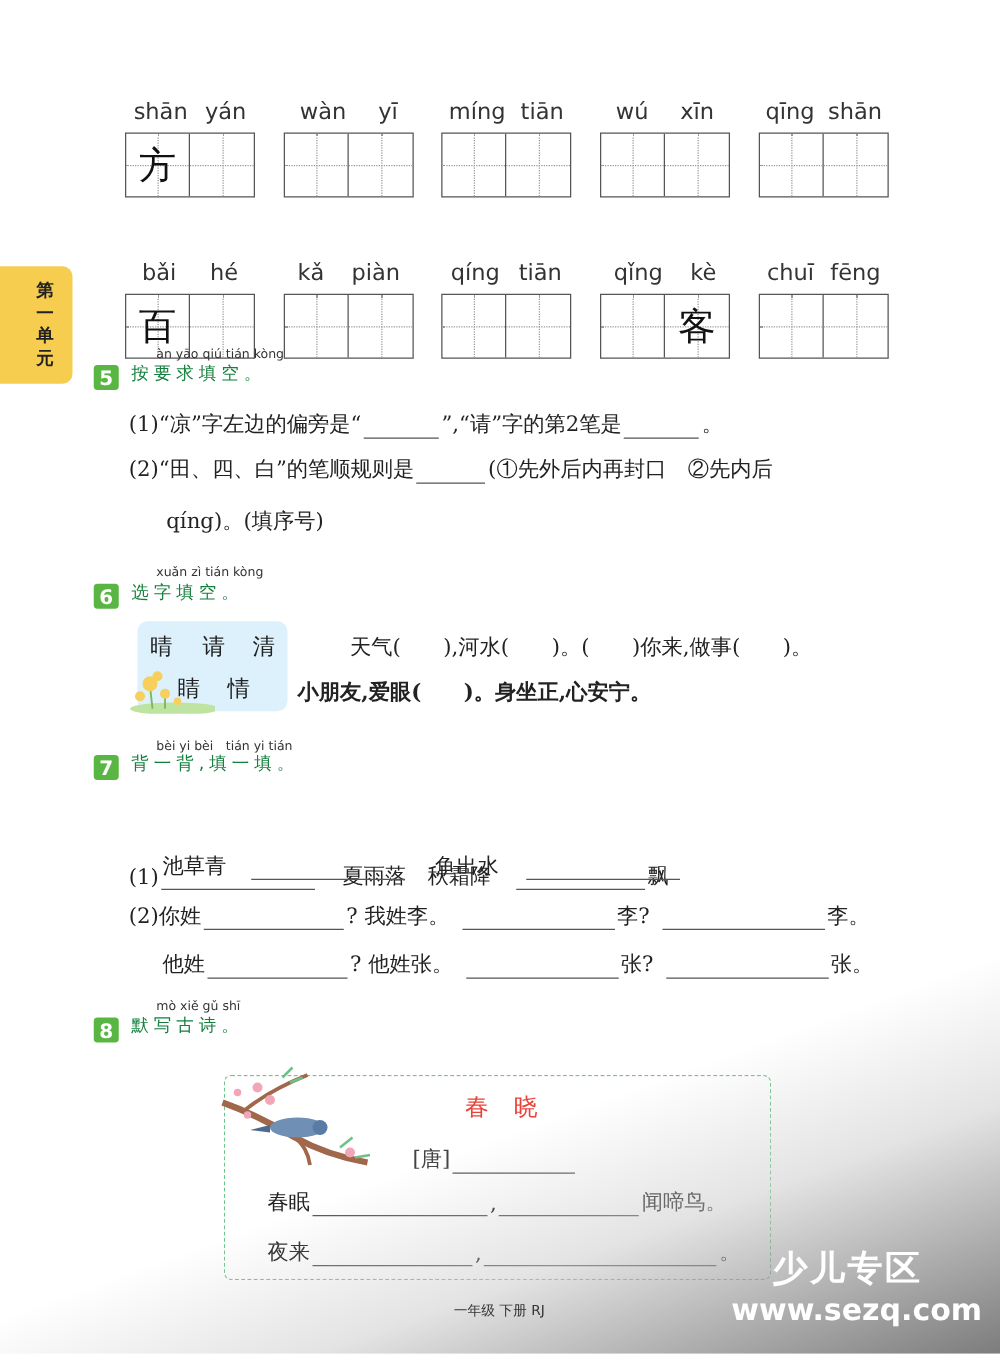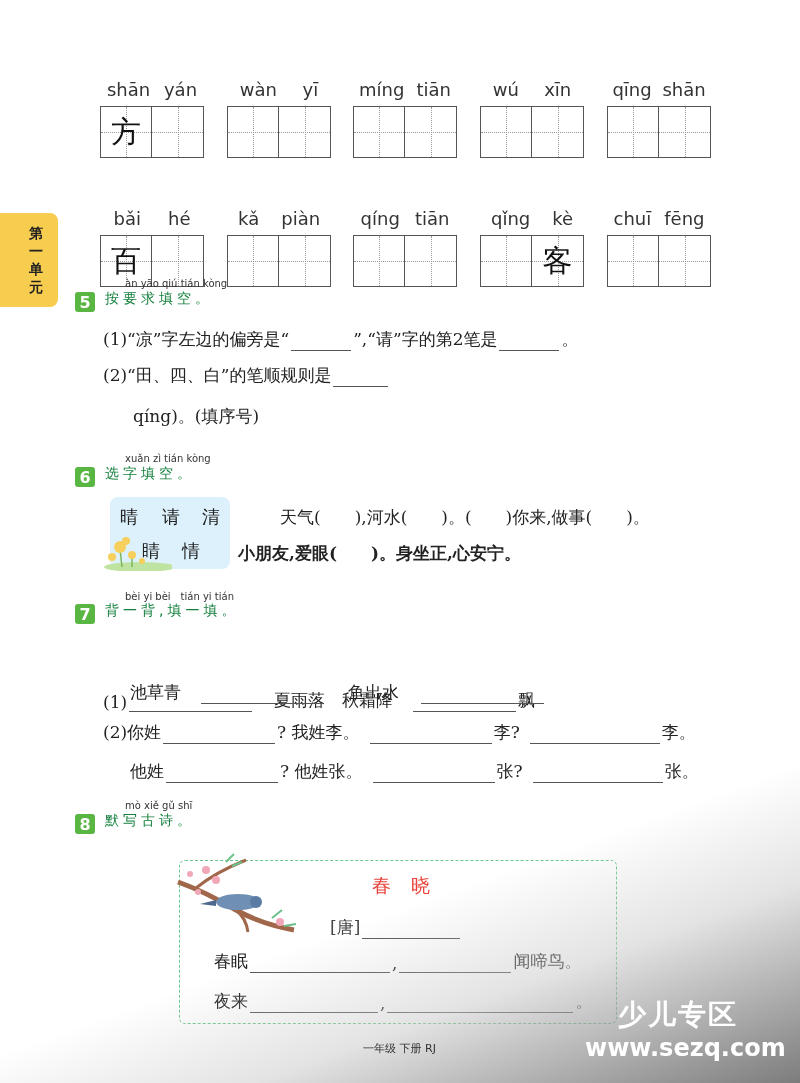--- a/index.html
+++ b/index.html
@@ -283,20 +283,21 @@
 <div class="line" style="left:103px; top:328px;">
   <span>(1)“凉”字左边的偏旁是“</span>
   <span class="blank" style="width:60px;"></span>
   <span>”,“请”字的第2笔是</span>
   <span class="blank" style="width:60px;"></span>
   <span>。</span>
 </div>
 <div class="line" style="left:103px; top:364px;">
   <span>(2)“田、四、白”的笔顺规则是</span>
   <span class="blank" style="width:55px;"></span>
+  <span>(①先外后内再封口　②先内后</span>
 </div>
 <div class="line" style="left:133px; top:405px;">
   <span>qíng)。(填序号)</span>
 </div>
 
 <div class="section-head" style="top:453px;">
   <span class="ruby">xuǎn zì tián kòng</span>
   <span class="num">6</span>
   <span class="title">选字填空。</span>
 </div>

